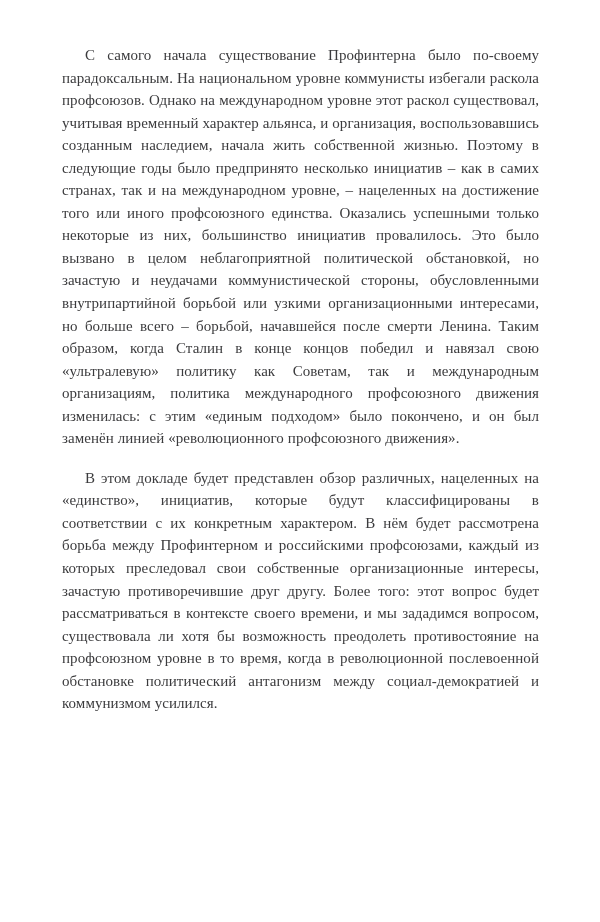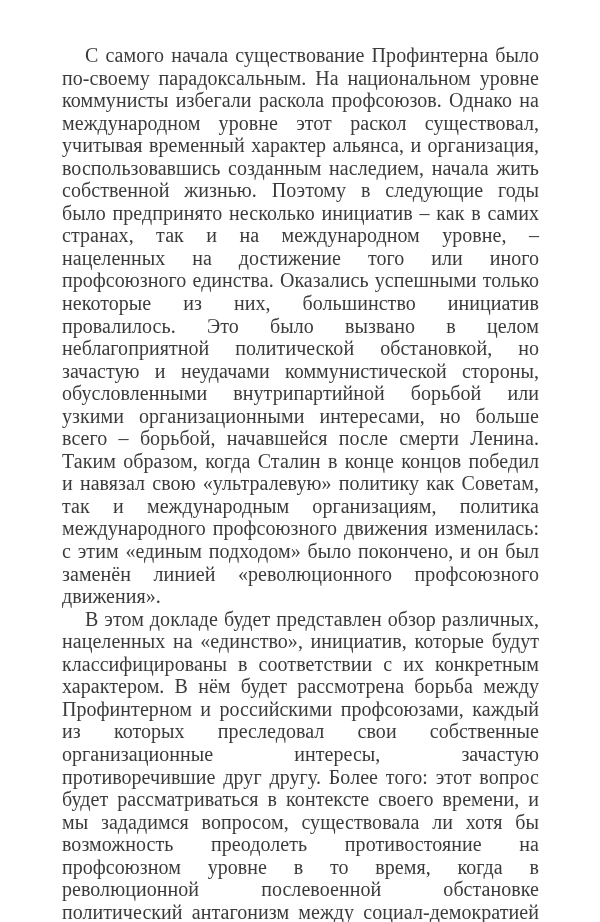--- a/index.html
+++ b/index.html
@@ -28,33 +28,34 @@
     left: 62px;
     top: 44px;
     width: 477px;
   }
   .para {
     margin: 0;
     padding: 0;
     text-align: justify;
     text-justify: inter-word;
     text-indent: 23px;
-    font-size: 20px;
+    font-size: 15px;
     line-height: 22.55px;
     color: #3b3b3d;
     letter-spacing: 0.05px;
     word-spacing: 0.1px;
     -webkit-font-smoothing: antialiased;
   }
   .para + .para {
     margin-top: 0;
   }
   
   .para:last-child {
     text-align: justify;
+    margin-top: 17px;
   }
 </style>
 </head>
 <body style="background: rgb(255, 255, 255);">
 
 <div class="page" style="background: rgb(255, 255, 255);">
   <div class="text-block">
     <p class="para" style="color: rgb(59, 59, 61);">С самого начала существование Профинтерна было по-своему парадоксальным. На национальном уровне коммунисты избегали раскола профсоюзов. Однако на международном уровне этот раскол существовал, учитывая временный характер альянса, и организация, воспользовавшись созданным наследием, начала жить собственной жизнью. Поэтому в следующие годы было предпринято несколько инициатив – как в самих странах, так и на международном уровне, – нацеленных на достижение того или иного профсоюзного единства. Оказались успешными только некоторые из них, большинство инициатив провалилось. Это было вызвано в целом неблагоприятной политической обстановкой, но зачастую и неудачами коммунистической стороны, обусловленными внутрипартийной борьбой или узкими организационными интересами, но больше всего – борьбой, начавшейся после смерти Ленина. Таким образом, когда Сталин в конце концов победил и навязал свою «ультралевую» политику как Советам, так и международным организациям, политика международного профсоюзного движения изменилась: с этим «единым подходом» было покончено, и он был заменён линией «революционного профсоюзного движения».</p>
     <p class="para" style="color: rgb(59, 59, 61);">В этом докладе будет представлен обзор различных, нацеленных на «единство», инициатив, которые будут классифицированы в соответствии с их конкретным характером. В нём будет рассмотрена борьба между Профинтерном и российскими профсоюзами, каждый из которых преследовал свои собственные организационные интересы, зачастую противоречившие друг другу. Более того: этот вопрос будет рассматриваться в контексте своего времени, и мы зададимся вопросом, существовала ли хотя бы возможность преодолеть противостояние на профсоюзном уровне в то время, когда в революционной послевоенной обстановке политический антагонизм между социал-демократией и коммунизмом усилился.</p>
   </div>

